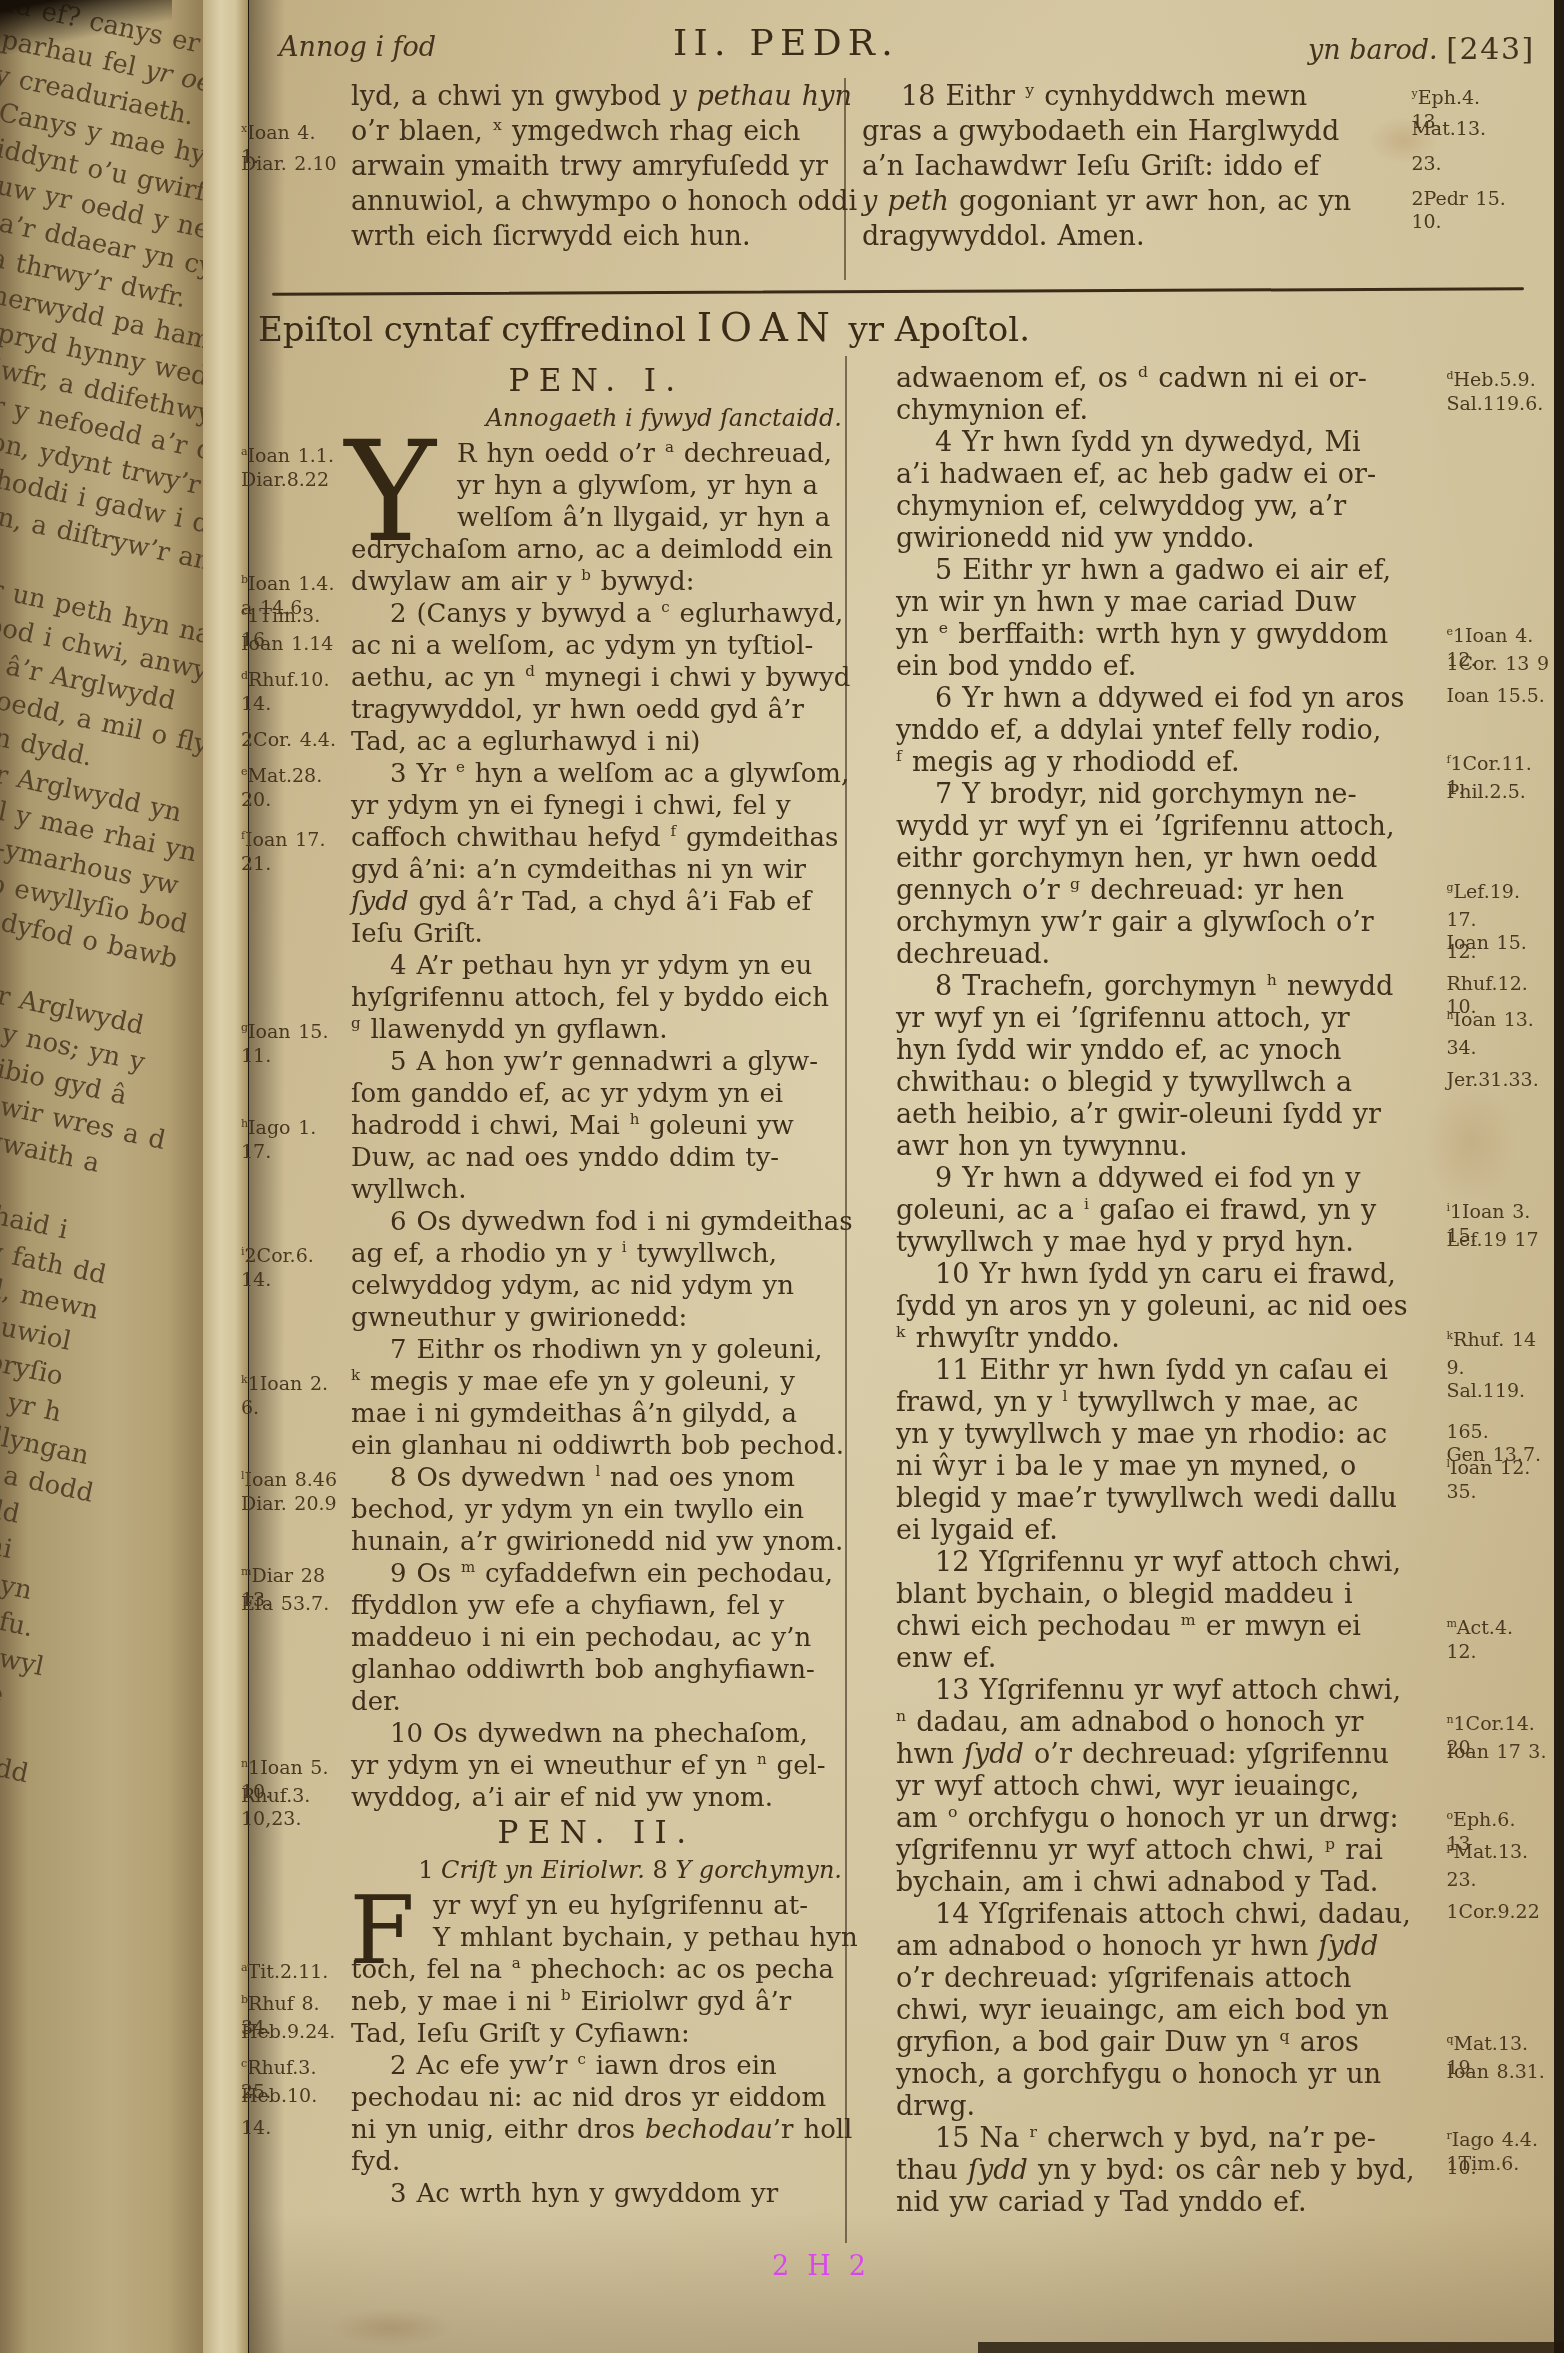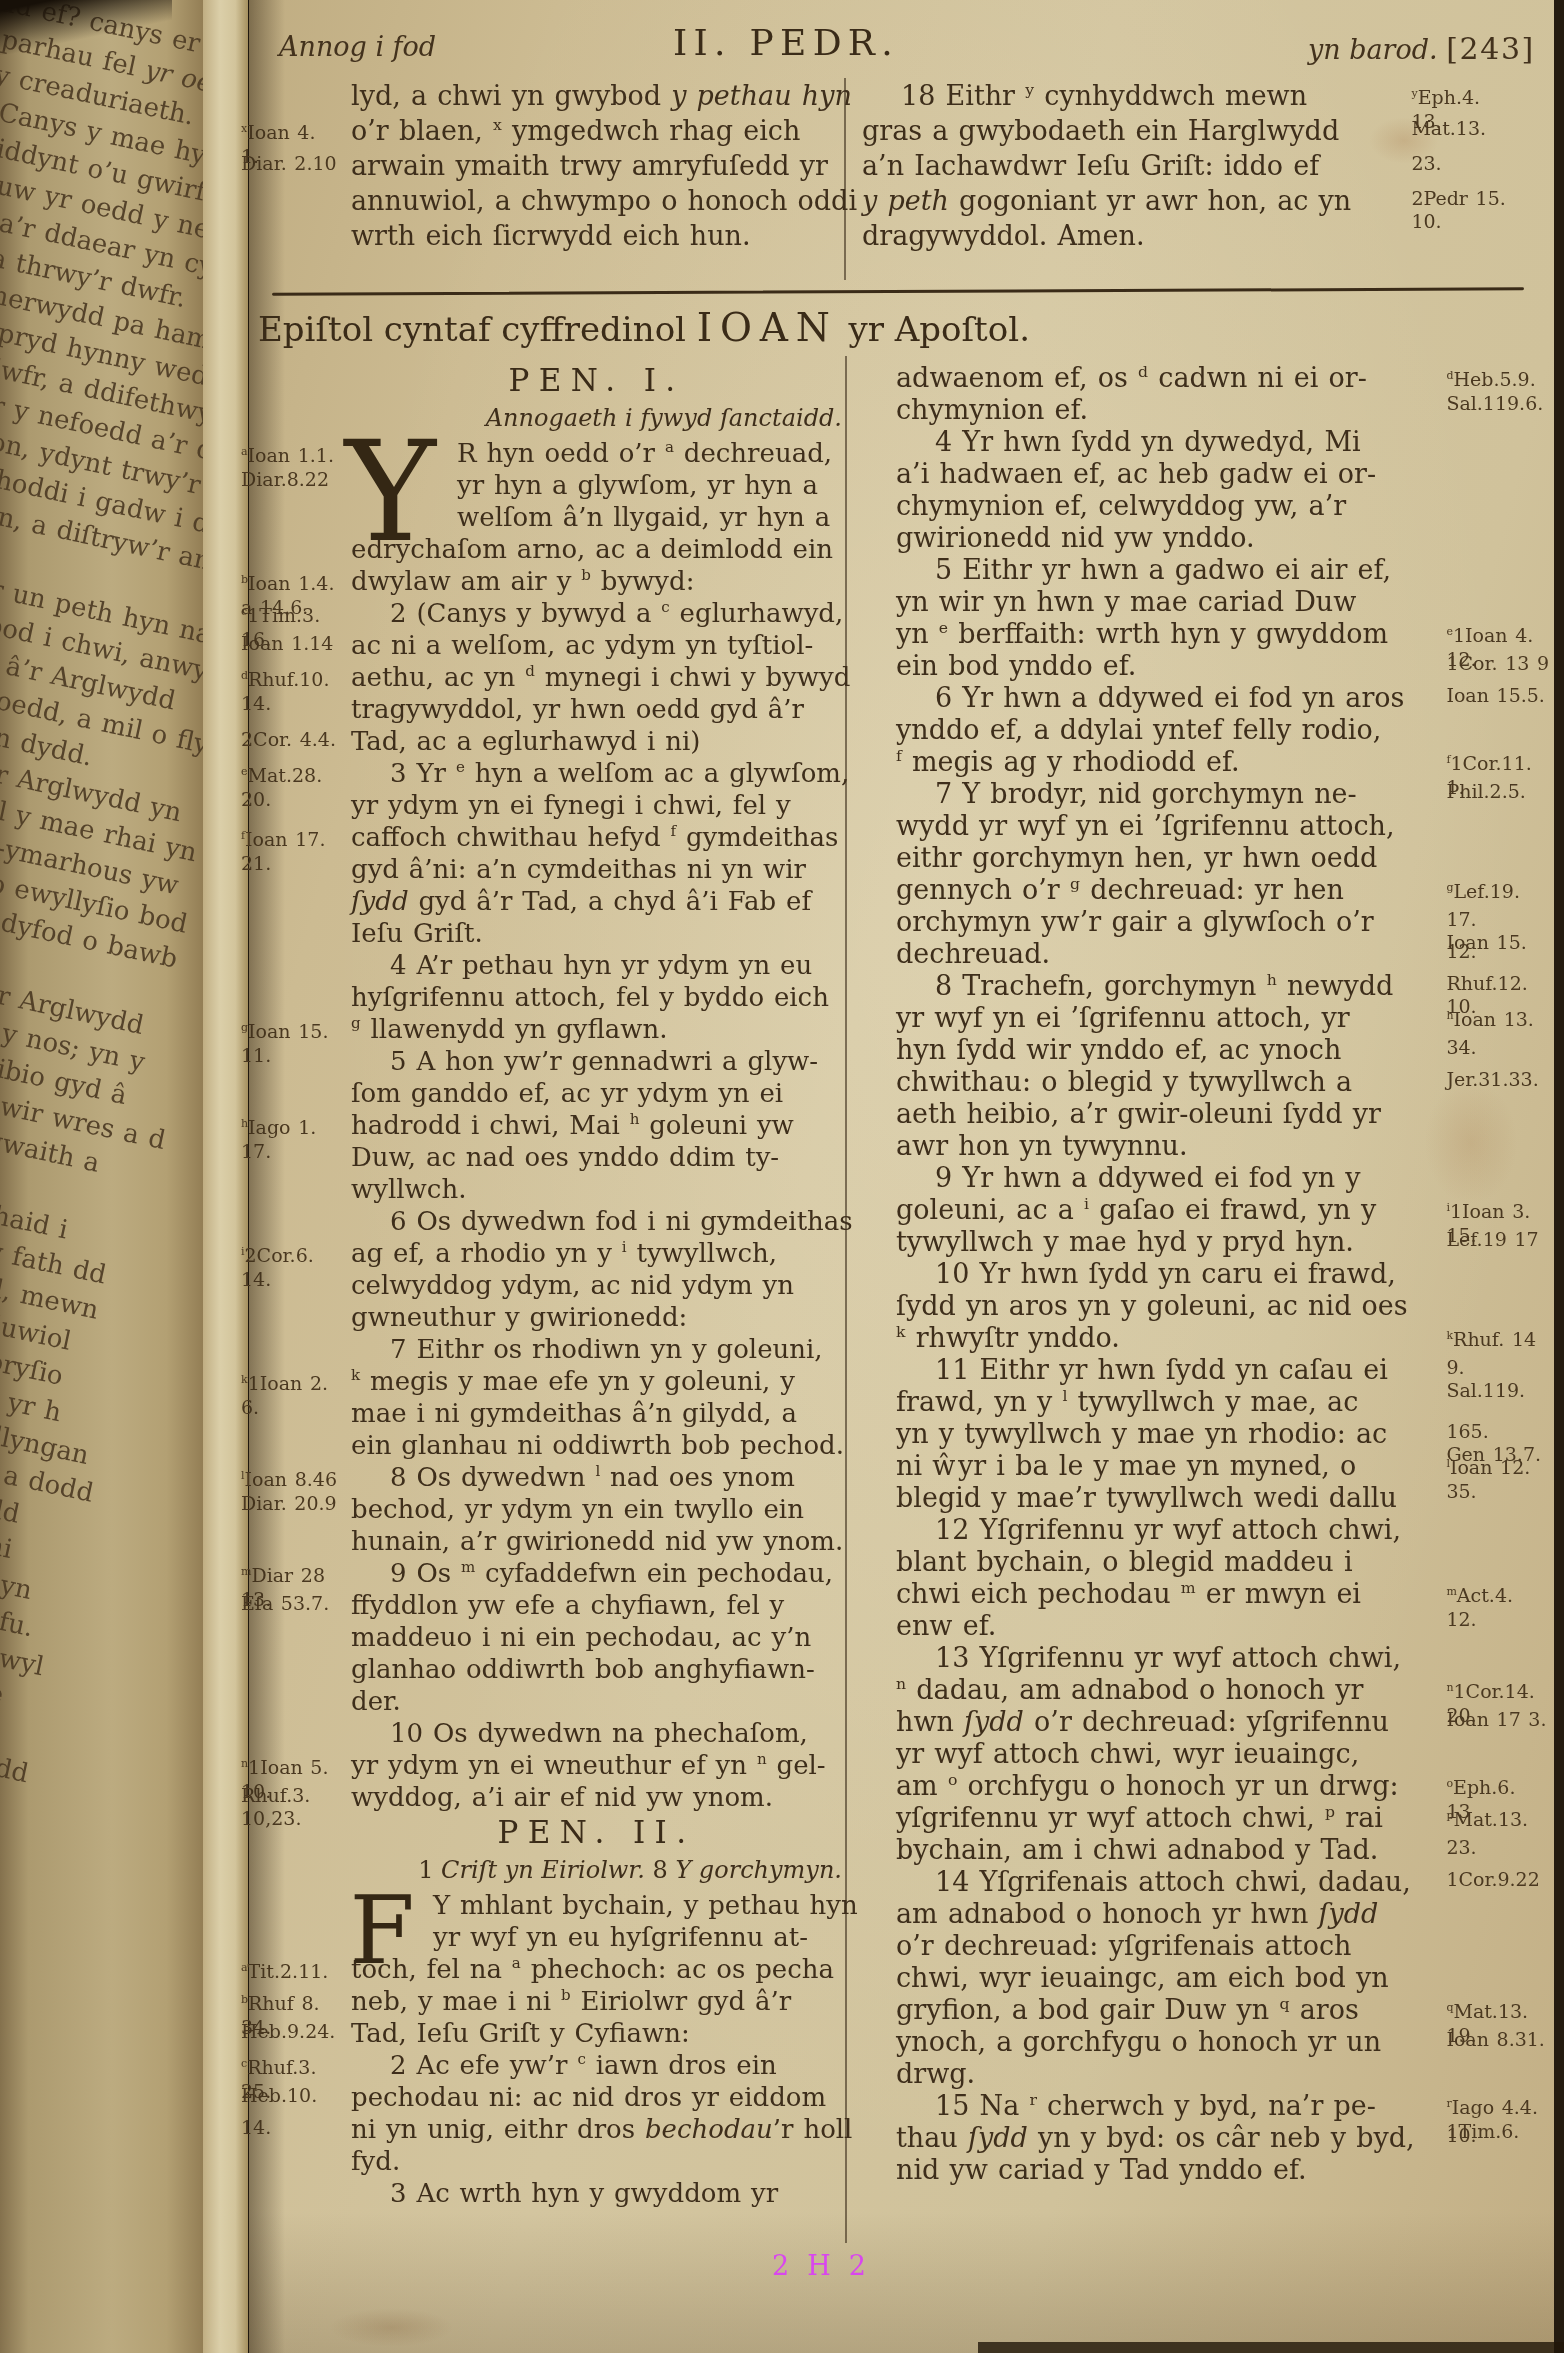--- a/index.html
+++ b/index.html
@@ -241,22 +241,22 @@
         <div class="tl">glanhao oddiwrth bob anghyfiawn-</div>
         <div class="tl">der.</div>
         <div class="tl" style="padding-left: 39px;">10 Os dywedwn na phechaſom,</div>
         <div class="tl">yr ydym yn ei wneuthur ef yn <sup>n</sup> gel-<span class="note"><sup>n</sup>1Ioan 5.<br>10.</span></div>
         <div class="tl">wyddog, a’i air ef nid yw ynom.<span class="note">Rhuf.3.<br>10,23.</span></div>
         <span class="cap cap-y">Y</span>
       </div>
     <div class="pen-head">PEN. II.</div>
     <div class="pen-sub">1 <em>Criſt yn Eiriolwr.</em> 8 <em>Y gorchymyn.</em></div>
     <div class="verse-block lines notes-left">
-    <div class="tl" style="padding-left: 82px;">Y mhlant bychain, y pethau hyn</div>
-        <div class="tl" style="padding-left: 82px;">yr wyf yn eu hyſgrifennu at-</div>
+    <div class="tl" style="padding-left: 82px;">yr wyf yn eu hyſgrifennu at-</div>
+        <div class="tl" style="padding-left: 82px;">Y mhlant bychain, y pethau hyn</div>
         <div class="tl">toch, fel na <sup>a</sup> phechoch: ac os pecha<span class="note"><sup>a</sup>Tit.2.11.</span></div>
         <div class="tl">neb, y mae i ni <sup>b</sup> Eiriolwr gyd â’r<span class="note"><sup>b</sup>Rhuf 8.<br>34.</span></div>
         <div class="tl">Tad, Ieſu Griſt y Cyfiawn:<span class="note">Heb.9.24.</span></div>
         <div class="tl" style="padding-left: 39px;">2 Ac efe yw’r <sup>c</sup> iawn dros ein<span class="note"><sup>c</sup>Rhuf.3.<br>25.</span></div>
         <div class="tl">pechodau ni: ac nid dros yr eiddom<span class="note">Heb.10.</span></div>
         <div class="tl">ni yn unig, eithr dros <em>bechodau</em>’r holl<span class="note">14.</span></div>
         <div class="tl">fyd.</div>
         <div class="tl" style="padding-left: 39px;">3 Ac wrth hyn y gwyddom yr</div>
         <span class="cap cap-f">F</span>
       </div>
@@ -292,20 +292,21 @@
       <div class="tl">goleuni, ac a <sup>i</sup> gaſao ei frawd, yn y<span class="note"><sup>i</sup>1Ioan 3.<br>15.</span></div>
       <div class="tl">tywyllwch y mae hyd y pryd hyn.<span class="note">Lef.19 17</span></div>
       <div class="tl" style="padding-left: 39px;">10 Yr hwn ſydd yn caru ei frawd,</div>
       <div class="tl">ſydd yn aros yn y goleuni, ac nid oes</div>
       <div class="tl"><sup>k</sup> rhwyſtr ynddo.<span class="note"><sup>k</sup>Rhuf. 14</span></div>
       <div class="tl" style="padding-left: 39px;">11 Eithr yr hwn ſydd yn caſau ei<span class="note">9.<br>Sal.119.</span></div>
       <div class="tl">frawd, yn y <sup>l</sup> tywyllwch y mae, ac</div>
       <div class="tl">yn y tywyllwch y mae yn rhodio: ac<span class="note">165.<br>Gen 13.7.</span></div>
       <div class="tl">ni ŵyr i ba le y mae yn myned, o<span class="note"><sup>l</sup>Ioan 12.<br>35.</span></div>
       <div class="tl">blegid y mae’r tywyllwch wedi dallu</div>
+      <div class="tl">ei lygaid ef.</div>
       <div class="tl" style="padding-left: 39px;">12 Yſgrifennu yr wyf attoch chwi,</div>
       <div class="tl">blant bychain, o blegid maddeu i</div>
       <div class="tl">chwi eich pechodau <sup>m</sup> er mwyn ei<span class="note"><sup>m</sup>Act.4.<br>12.</span></div>
       <div class="tl">enw ef.</div>
       <div class="tl" style="padding-left: 39px;">13 Yſgrifennu yr wyf attoch chwi,</div>
       <div class="tl"><sup>n</sup> dadau, am adnabod o honoch yr<span class="note"><sup>n</sup>1Cor.14.<br>20.</span></div>
       <div class="tl">hwn <em>ſydd</em> o’r dechreuad: yſgrifennu<span class="note">Ioan 17 3.</span></div>
       <div class="tl">yr wyf attoch chwi, wyr ieuaingc,</div>
       <div class="tl">am <sup>o</sup> orchfygu o honoch yr un drwg:<span class="note"><sup>o</sup>Eph.6.<br>13</span></div>
       <div class="tl">yſgrifennu yr wyf attoch chwi, <sup>p</sup> rai<span class="note"><sup>p</sup>Mat.13.</span></div>

